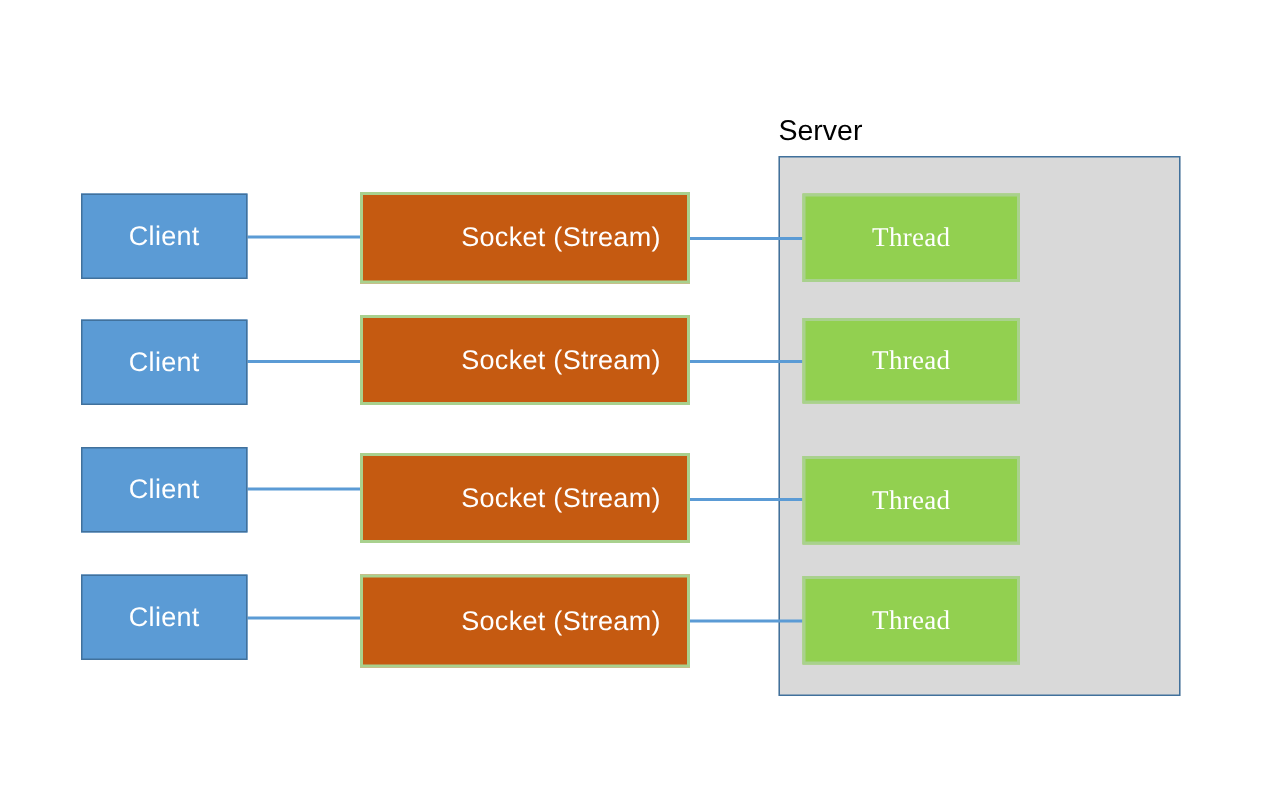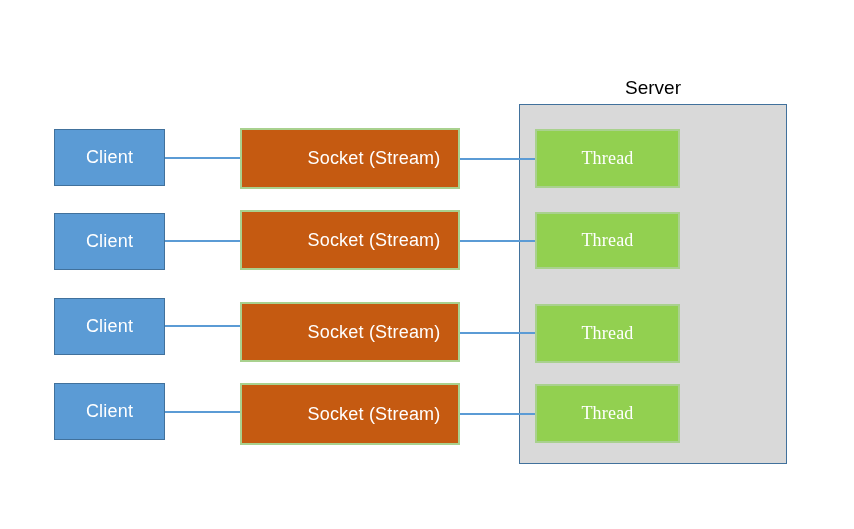--- a/index.html
+++ b/index.html
@@ -38,21 +38,20 @@
     border: 1.5px solid;
     box-sizing: border-box;
     z-index: 1;
   }
   .server-label {
     position: absolute;
     left: 519px;
     top: 77px;
     width: 268px;
     height: 24px;
-    text-align: center;
     font-size: 19px;
     color: #000000;
     z-index: 3;
   }
   .connector {
     position: absolute;
     height: 1.5px;
     z-index: 2;
   }
 </style>

